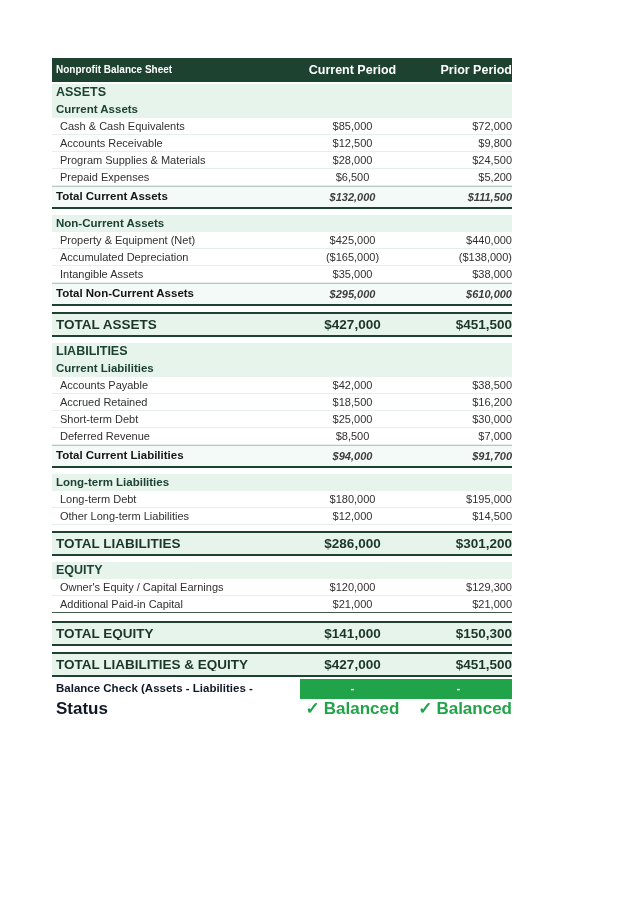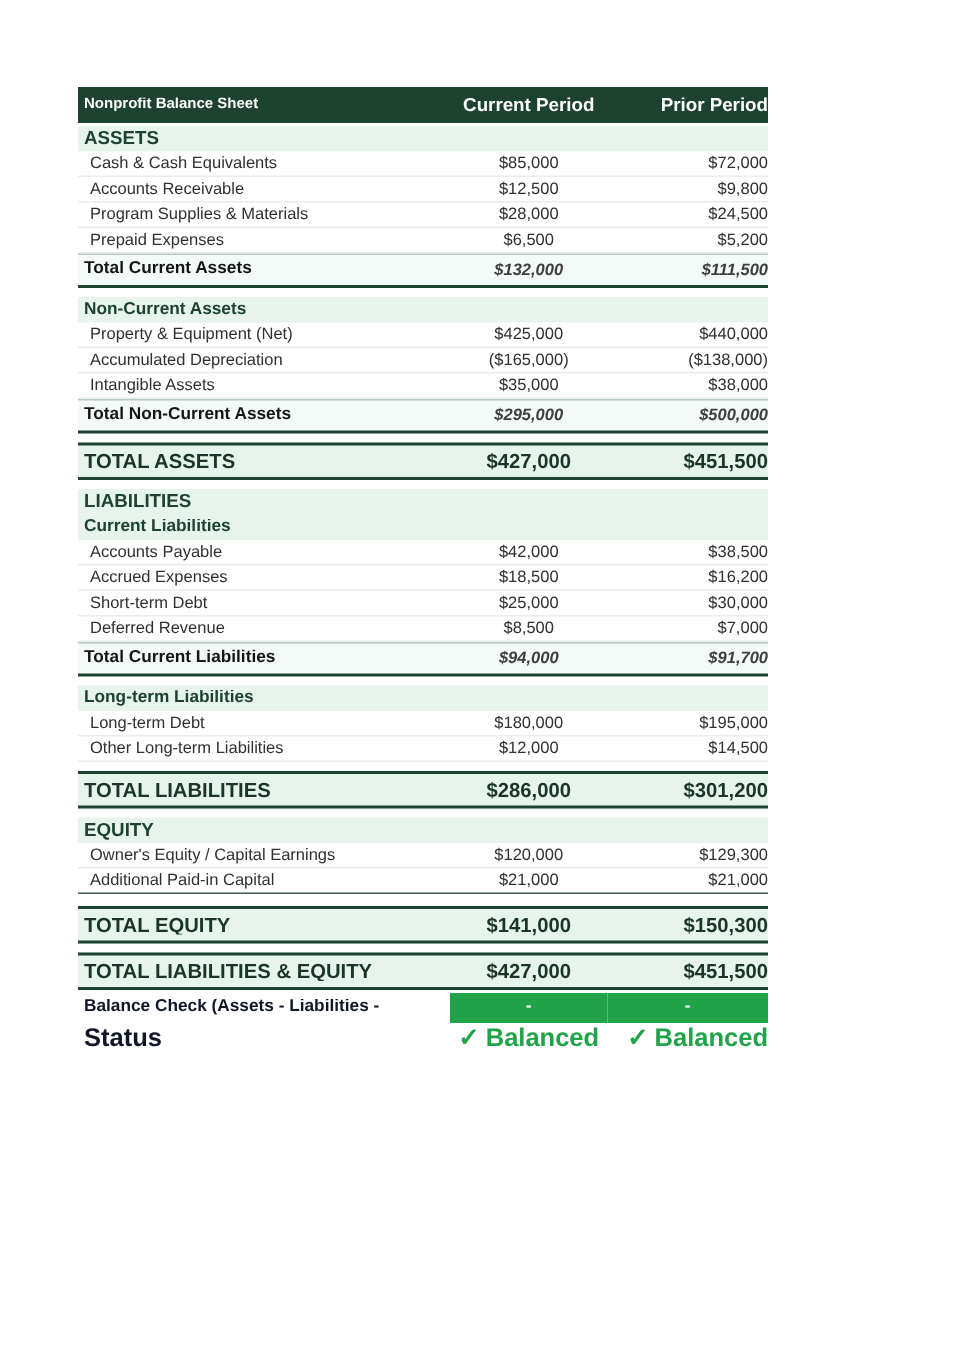--- a/index.html
+++ b/index.html
@@ -52,20 +52,25 @@
       <div class="row header">
         <div class="c lab">Nonprofit Balance Sheet</div>
         <div class="c val">Current Period</div>
         <div class="c v2">Prior Period</div>
       </div>
       <div class="row section">
         <div class="c lab">ASSETS</div>
         <div class="c val"></div>
         <div class="c v2"></div>
       </div>
+      <div class="row subsection">
+        <div class="c lab">Current Assets</div>
+        <div class="c val"></div>
+        <div class="c v2"></div>
+      </div>
       <div class="row detail">
         <div class="c lab">Cash &amp; Cash Equivalents</div>
         <div class="c val">$85,000</div>
         <div class="c v2">$72,000</div>
       </div>
       <div class="row detail">
         <div class="c lab">Accounts Receivable</div>
         <div class="c val">$12,500</div>
         <div class="c v2">$9,800</div>
       </div>
@@ -101,21 +106,21 @@
         <div class="c v2">($138,000)</div>
       </div>
       <div class="row detail">
         <div class="c lab">Intangible Assets</div>
         <div class="c val">$35,000</div>
         <div class="c v2">$38,000</div>
       </div>
       <div class="row subtotal">
         <div class="c lab">Total Non-Current Assets</div>
         <div class="c val">$295,000</div>
-        <div class="c v2">$500,000</div>
+        <div class="c v2">$610,000</div>
       </div>
       <div class="row gap"></div>
       <div class="row grandtotal">
         <div class="c lab">TOTAL ASSETS</div>
         <div class="c val">$427,000</div>
         <div class="c v2">$451,500</div>
       </div>
       <div class="row gap"></div>
       <div class="row section">
         <div class="c lab">LIABILITIES</div>
@@ -126,21 +131,21 @@
         <div class="c lab">Current Liabilities</div>
         <div class="c val"></div>
         <div class="c v2"></div>
       </div>
       <div class="row detail">
         <div class="c lab">Accounts Payable</div>
         <div class="c val">$42,000</div>
         <div class="c v2">$38,500</div>
       </div>
       <div class="row detail">
-        <div class="c lab">Accrued Expenses</div>
+        <div class="c lab">Accrued Retained</div>
         <div class="c val">$18,500</div>
         <div class="c v2">$16,200</div>
       </div>
       <div class="row detail">
         <div class="c lab">Short-term Debt</div>
         <div class="c val">$25,000</div>
         <div class="c v2">$30,000</div>
       </div>
       <div class="row detail">
         <div class="c lab">Deferred Revenue</div>

